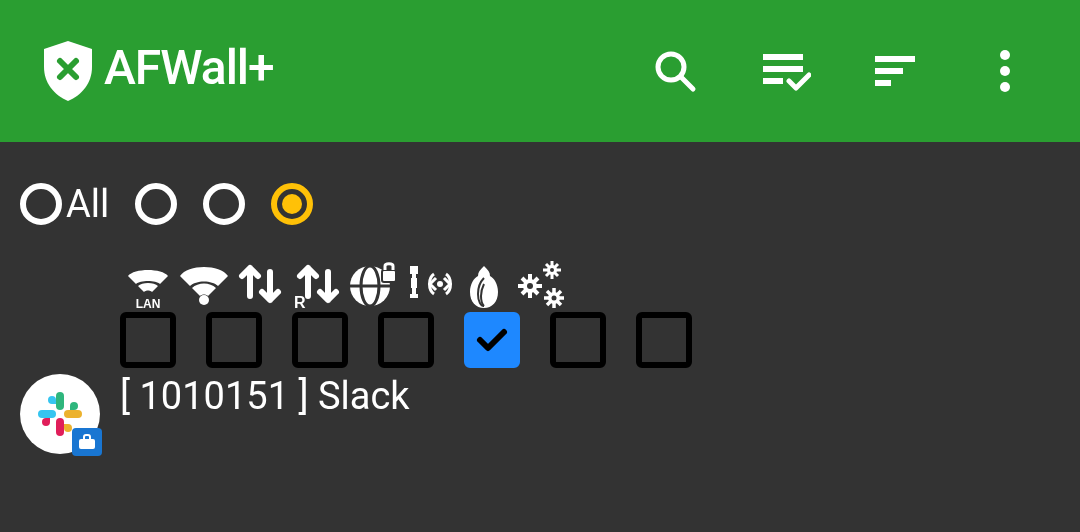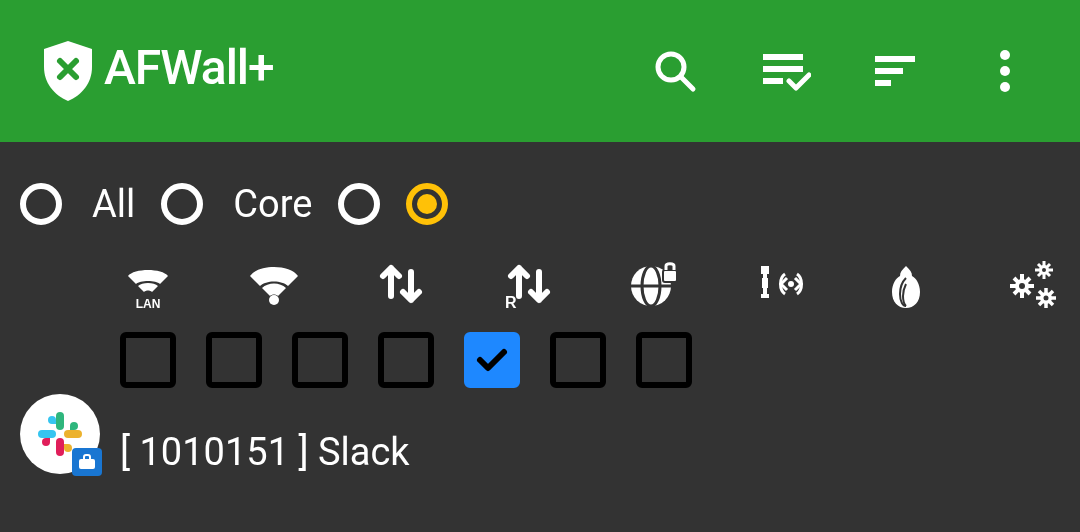--- a/index.html
+++ b/index.html
@@ -47,21 +47,21 @@
   }
   .filter-row {
     display: flex;
     align-items: center;
     gap: 12px;
     padding: 40px 20px 30px 20px;
   }
   .radio-group {
     display: flex;
     align-items: center;
-    gap: 30px;
+    gap: 4px;
     margin-right: 14px;
   }
   .radio-outer {
     width: 42px;
     height: 42px;
     border-radius: 50%;
     border: 6px solid #ffffff;
     display: flex;
     align-items: center;
     justify-content: center;
@@ -81,22 +81,20 @@
     font-weight: 400;
     color: #ffffff;
   }
   .app-section {
     padding: 0 20px;
   }
   .icon-header-row {
     display: flex;
     align-items: center;
     padding-left: 100px;
-    margin-bottom: 20px;
-    justify-content: space-between;
   }
   .net-icon-slot {
     width: 56px;
     height: 56px;
     display: flex;
     align-items: center;
     justify-content: center;
   }
   .checkbox-row {
     display: flex;
@@ -113,21 +111,21 @@
     display: flex;
     align-items: center;
     justify-content: center;
   }
   .checkbox.checked {
     background: #1e88ff;
     border-color: #1e88ff;
   }
   .app-row {
     display: flex;
-    align-items: flex-end;
+    align-items: flex-start;
     gap: 20px;
     padding: 6px 0 0 0;
   }
   .app-icon-wrap {
     position: relative;
     width: 80px;
     height: 80px;
   }
   .app-icon {
     width: 80px;
@@ -203,21 +201,20 @@
   </div>
 </div>
 
 <div class="filter-row">
   <div class="radio-group">
     <div class="radio-outer"></div>
     <span class="radio-label">All</span>
   </div>
   <div class="radio-group">
     <div class="radio-outer"></div>
-    <span class="radio-label">Core</span>
   </div>
   <div class="radio-group">
     <div class="radio-outer"></div>
   </div>
   <div class="radio-group">
     <div class="radio-outer selected">
       <div class="radio-inner"></div>
     </div>
   </div>
 </div>

